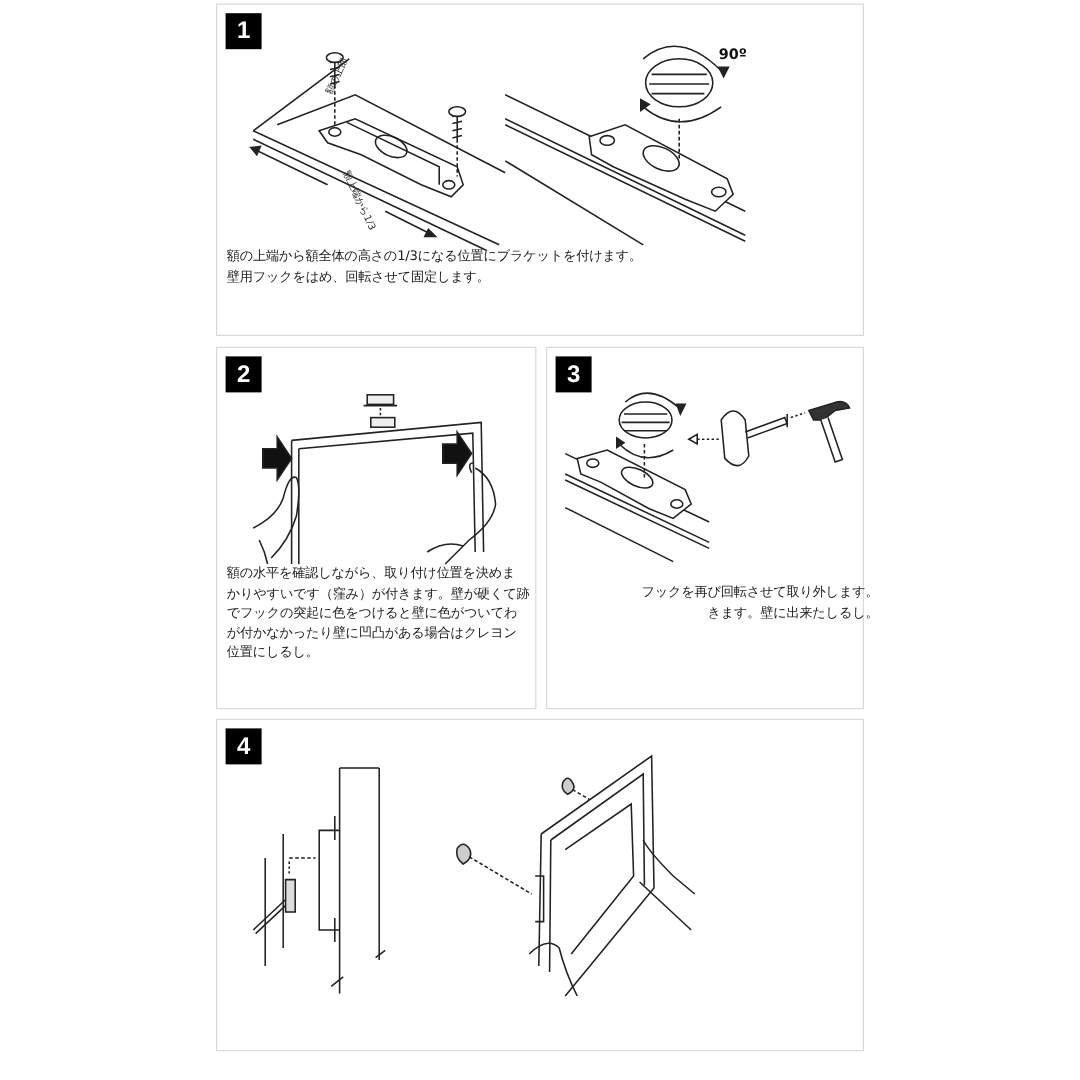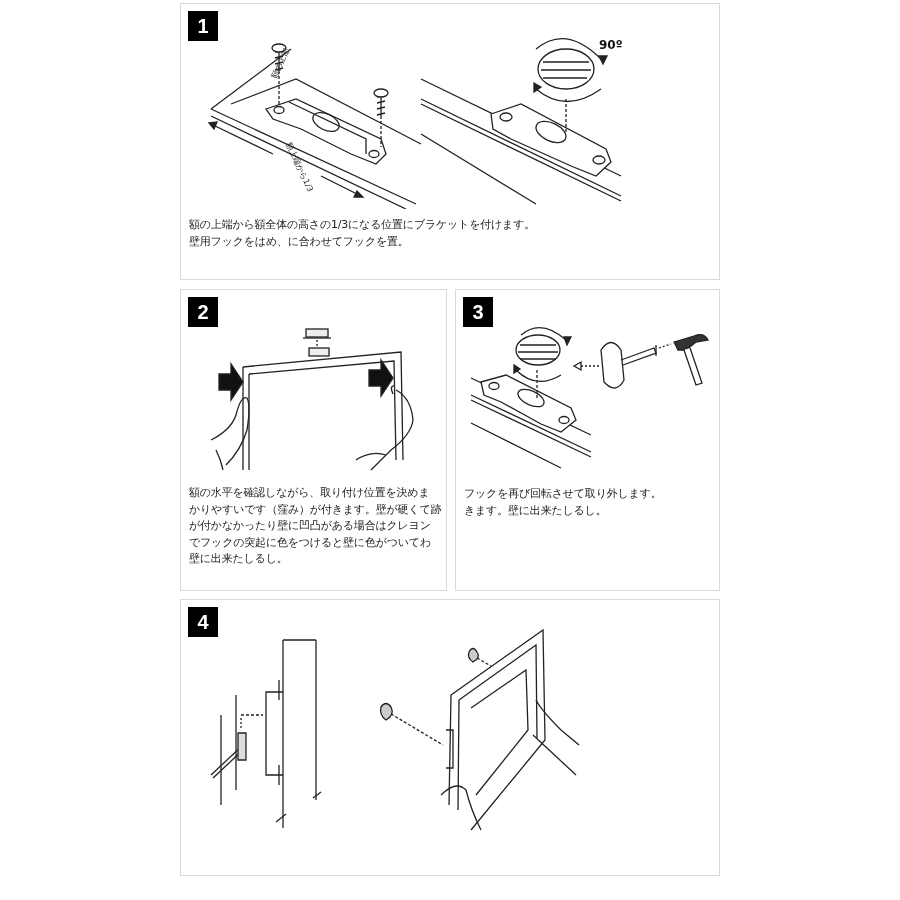--- a/index.html
+++ b/index.html
@@ -81,23 +81,23 @@
       <path d="M355 45 Q385 20 420 55"></path>
       <path d="M418 52 l4 8 l4 -8 z" fill="#222"></path>
       <path d="M420 85 Q385 110 355 85"></path>
       <path d="M353 88 l0 -9 l7 4 z" fill="#222"></path>
     </g>
     <text x="95" y="75" font-size="8" transform="rotate(-65 95 75)" fill="#222">額の上部</text>
     <text x="105" y="140" font-size="8" transform="rotate(65 105 140)" fill="#222">額上端から1/3</text>
     <text x="418" y="45" font-size="12" font-weight="bold" fill="#111">90º</text>
   </svg>
 
-  <div class="caption" style="left:8px; top:213px; width:525px;">
+  <div class="caption" style="left:8px; top:202px; width:525px;">
     <span class="line">額の上端から額全体の高さの1/3になる位置にブラケットを付けます。</span>
-    <span class="line">壁用フックをはめ、に合わせてフックを置。</span>
+    <span class="line">壁用フックをはめ、回転させて固定します。</span>
   </div>
 </div>
 
 <div class="panel" style="left:180px; top:289px; width:267px; height:302px;">
   <div class="badge">2</div>
 
   <svg class="illus" width="267" height="185" viewBox="0 0 267 185" style="left:0; top:0;">
     <g fill="none" stroke="#222" stroke-width="1.3">
 
       <rect x="125" y="39" width="22" height="8" fill="#eee"></rect>
@@ -115,26 +115,26 @@
 
       <path d="M30 150 Q50 140 55 125 Q60 105 66 108 Q70 115 66 140 Q60 160 45 175"></path>
       <path d="M35 160 Q40 170 42 180"></path>
 
       <path d="M215 100 Q230 108 232 130 Q230 145 210 160 L190 180"></path>
       <path d="M212 104 Q208 95 214 96"></path>
       <path d="M175 170 Q190 160 205 165"></path>
     </g>
   </svg>
 
-  <div class="caption" style="left:8px; top:195px; width:255px;">
+  <div class="caption" style="left:8px; top:180px; width:255px;">
     <span class="line">額の水平を確認しながら、取り付け位置を決めま</span>
     <span class="line">かりやすいです（窪み）が付きます。壁が硬くて跡</span>
+    <span class="line">でフックの突起に色をつけると壁に色がついてわ</span>
     <span class="line">が付かなかったり壁に凹凸がある場合はクレヨン</span>
-    <span class="line">でフックの突起に色をつけると壁に色がついてわ</span>
-    <span class="line">壁に出来たしるし。</span>
+    <span class="line">位置にしるし。</span>
   </div>
 </div>
 
 <div class="panel" style="left:455px; top:289px; width:265px; height:302px;">
   <div class="badge">3</div>
 
   <svg class="illus" width="265" height="185" viewBox="0 0 265 185" style="left:0; top:0;">
     <g fill="none" stroke="#222" stroke-width="1.3">
 
       <path d="M15 88 L135 145"></path>
@@ -160,21 +160,21 @@
       <path d="M125 76 L145 76" stroke-dasharray="2 2"></path>
       <path d="M165 70 L198 58 L200 63 L167 75"></path>
       <path d="M200 55 L200 66"></path>
       <path d="M203 58 L215 54" stroke-dasharray="2 2"></path>
 
       <path d="M218 52 L238 46 Q248 42 252 50 L240 52 L230 60 L222 60 Z" fill="#333"></path>
       <path d="M228 60 L240 95 L246 93 L234 58" fill="#fff"></path>
     </g>
   </svg>
 
-  <div class="caption" style="left:8px; top:196px; width:252px;">
+  <div class="caption" style="left:24px; top:196px; width:252px;text-align:right;">
     <span class="line">フックを再び回転させて取り外します。</span>
     <span class="line">きます。壁に出来たしるし。</span>
   </div>
 </div>
 
 <div class="panel" style="left:180px; top:599px; width:540px; height:277px;">
   <div class="badge">4</div>
 
   <svg class="illus" width="540" height="235" viewBox="0 0 540 235" style="left:0; top:0;">
     <g fill="none" stroke="#222" stroke-width="1.3">

